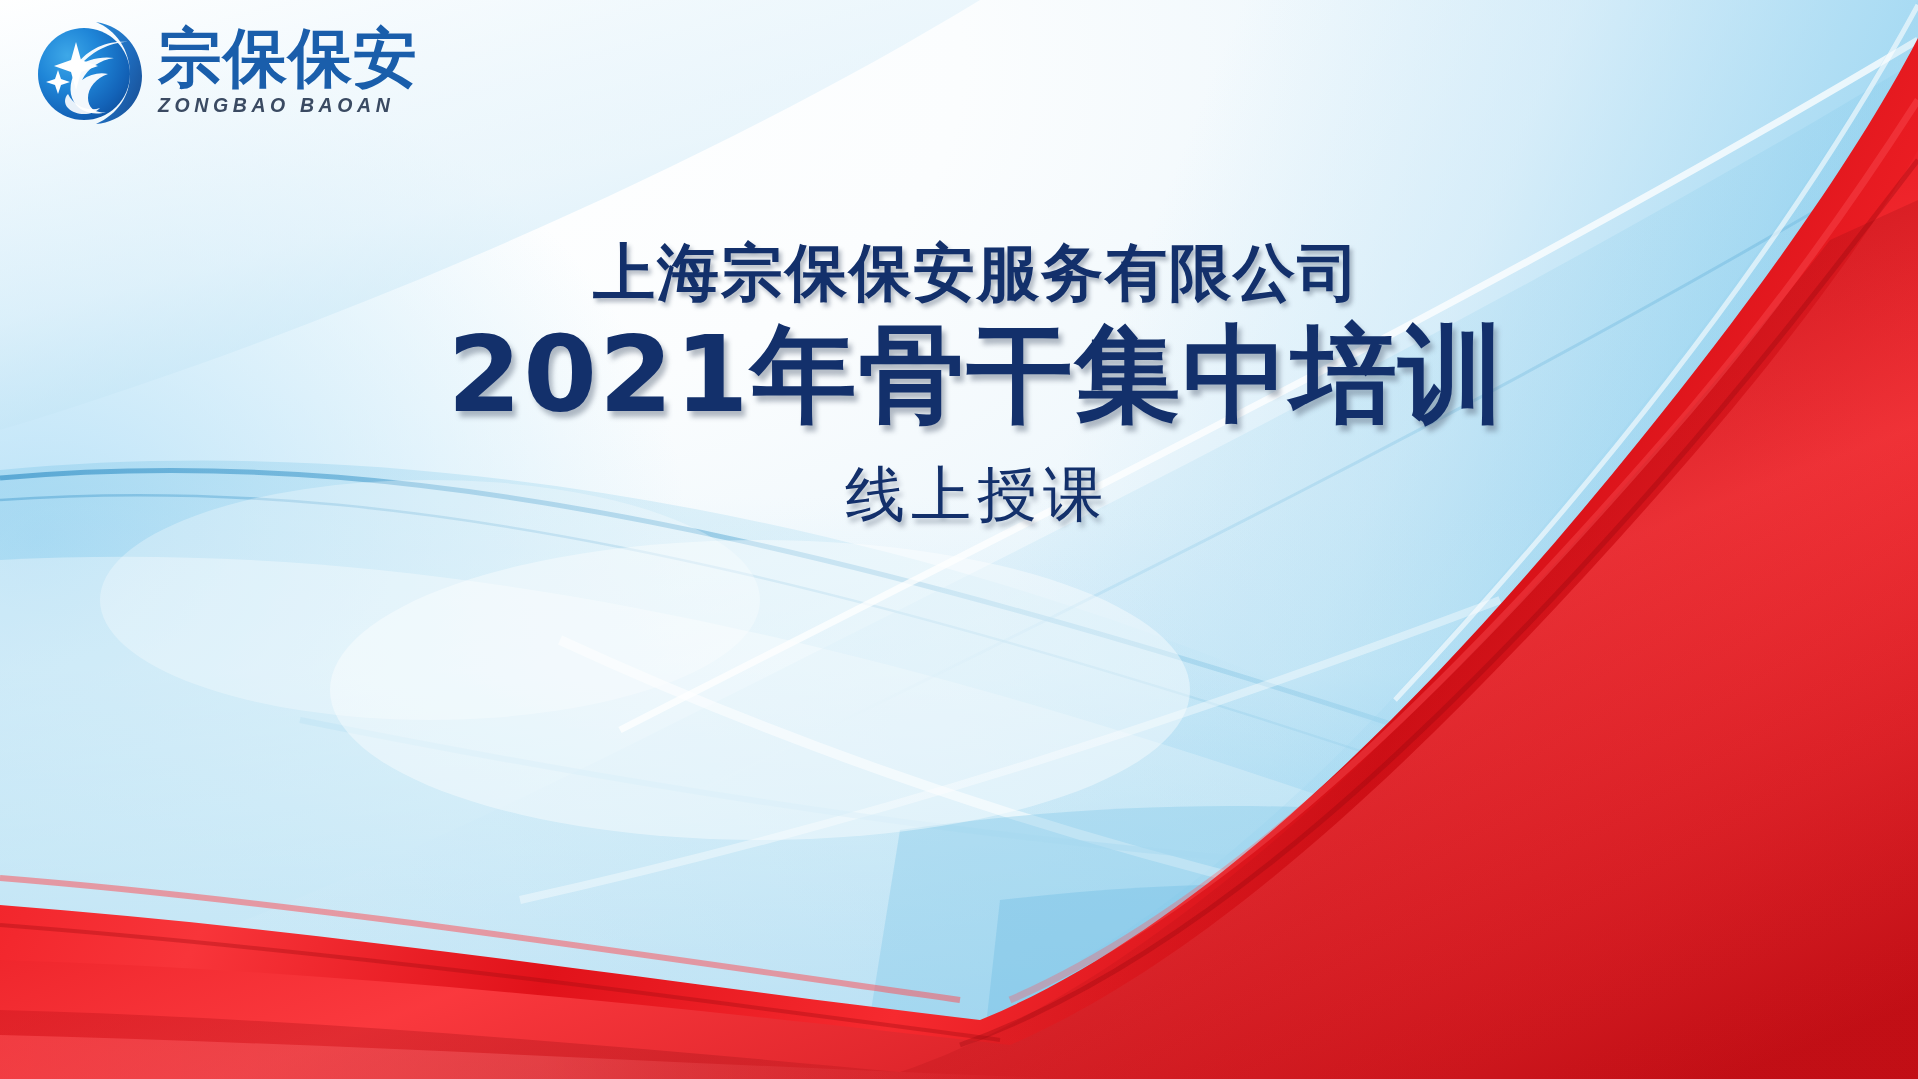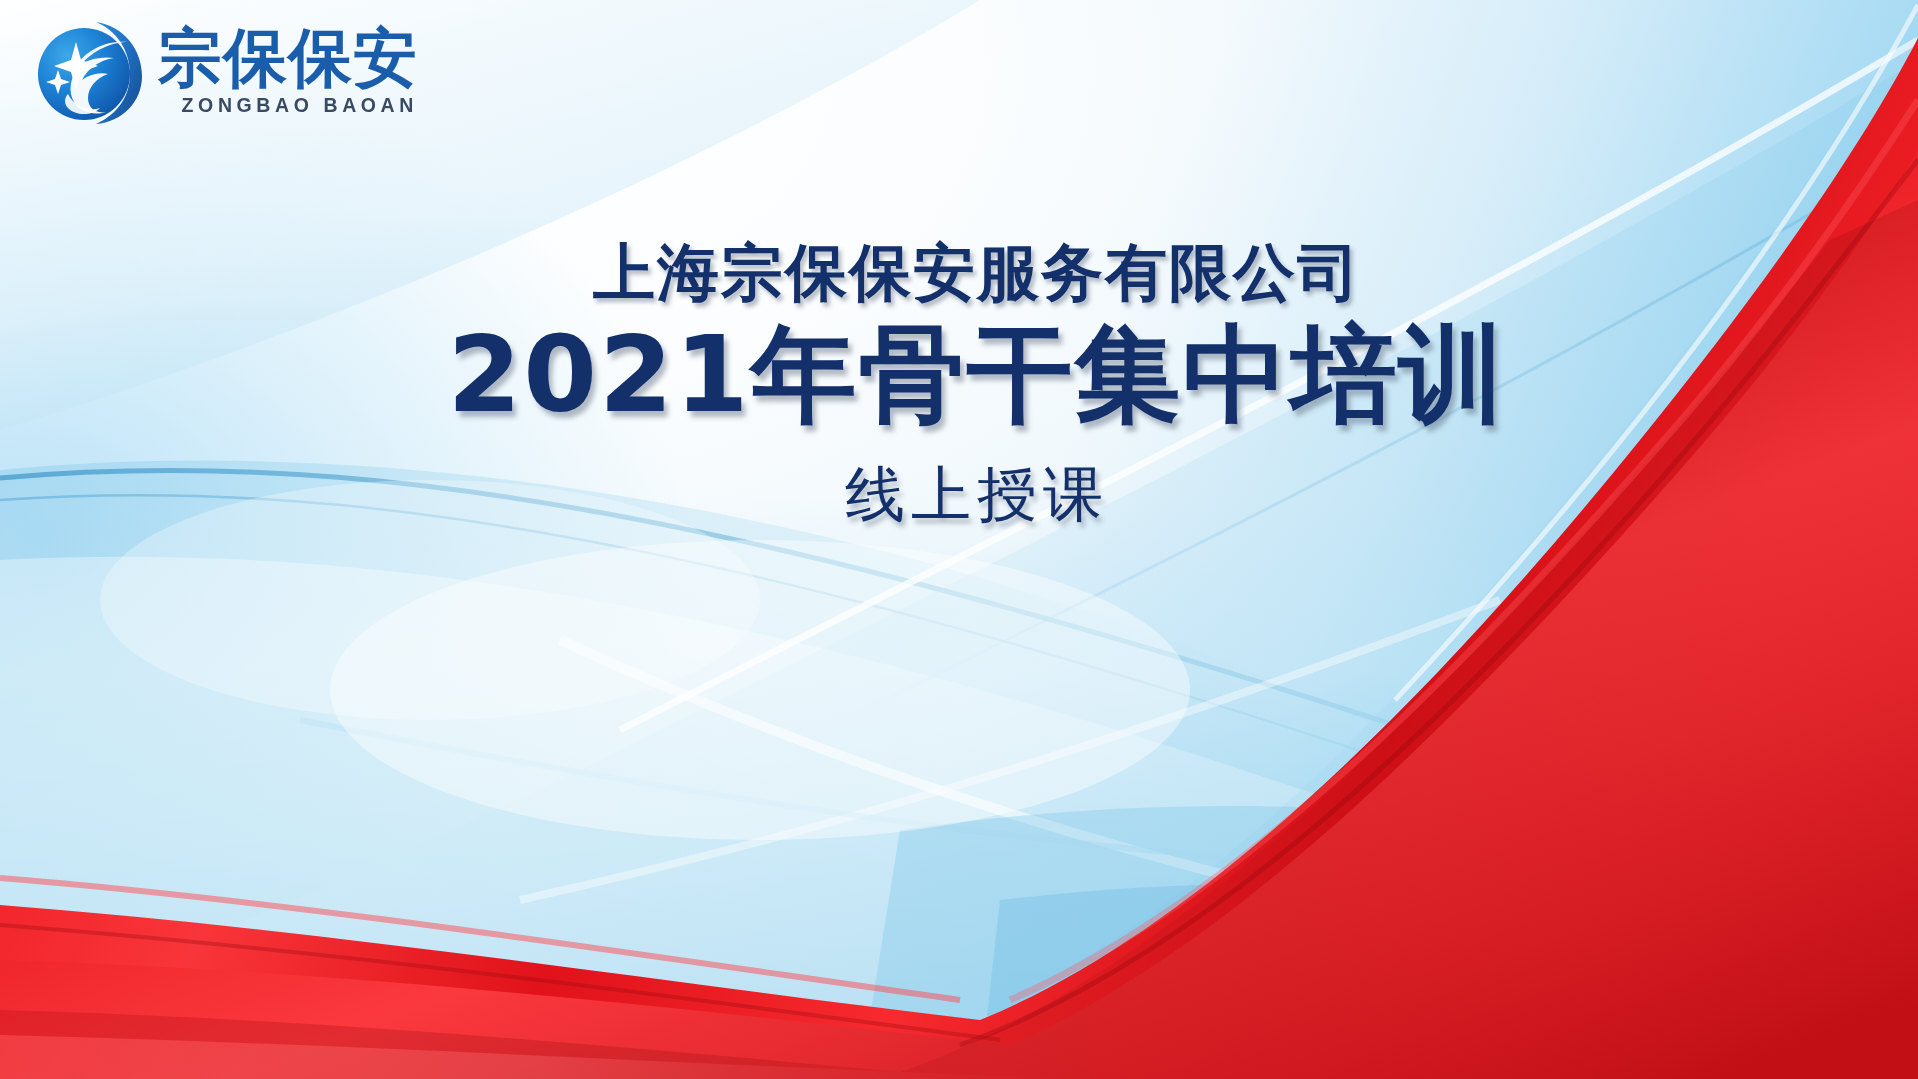--- a/index.html
+++ b/index.html
@@ -90,22 +90,23 @@
     color: #1a5eab;
     letter-spacing: 1px;
     font-family: "DejaVu Sans", "Liberation Sans", sans-serif;
   }
   .logo-en {
     margin-top: 4px;
     font-size: 19.5px;
     font-weight: bold;
     letter-spacing: 4.6px;
     color: #3a4a62;
-    text-align: right;
+    text-align: left;
     font-family: "Liberation Sans", sans-serif;
+    font-style: italic;
   }
 
   
   .titles {
     position: absolute;
     left: 0;
     right: 0;
     top: 236px;
     text-align: center;
     z-index: 20;

